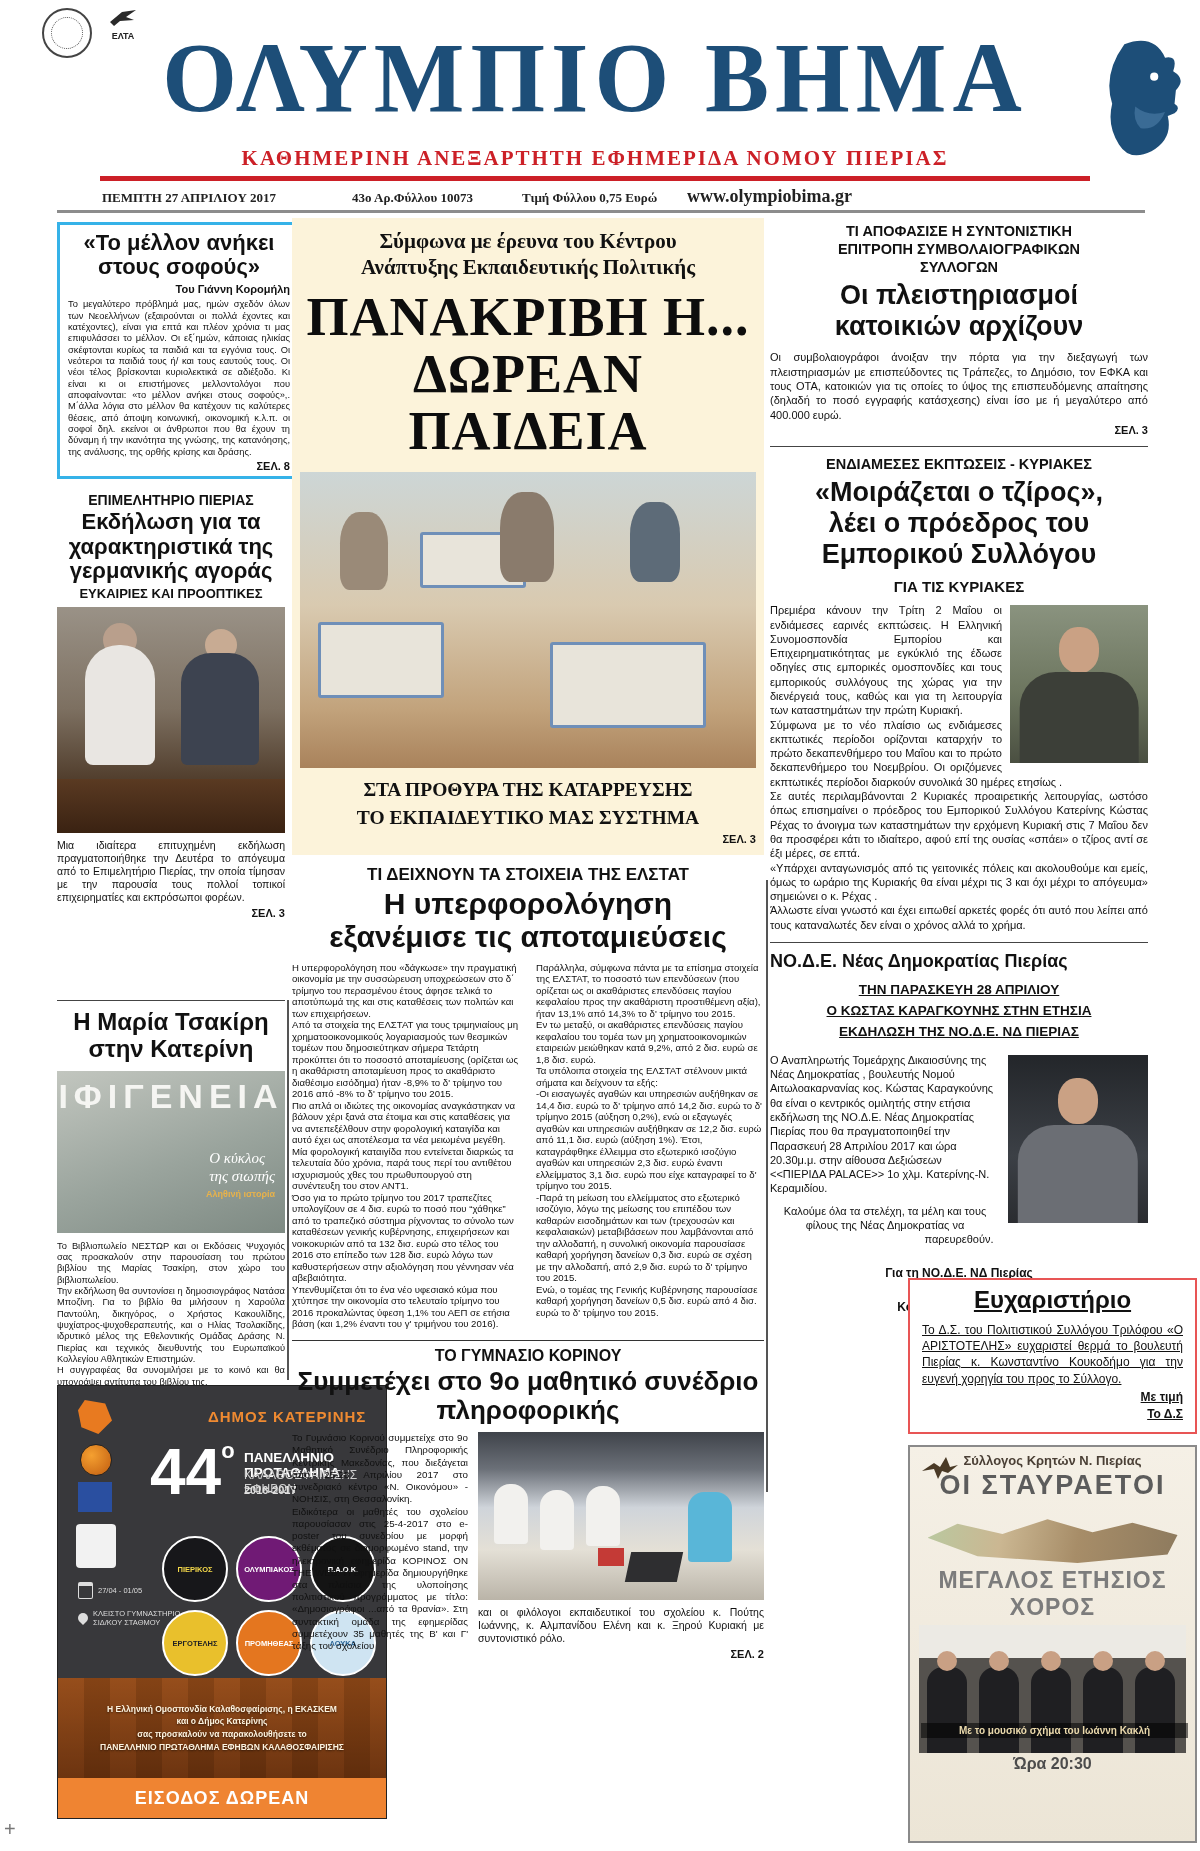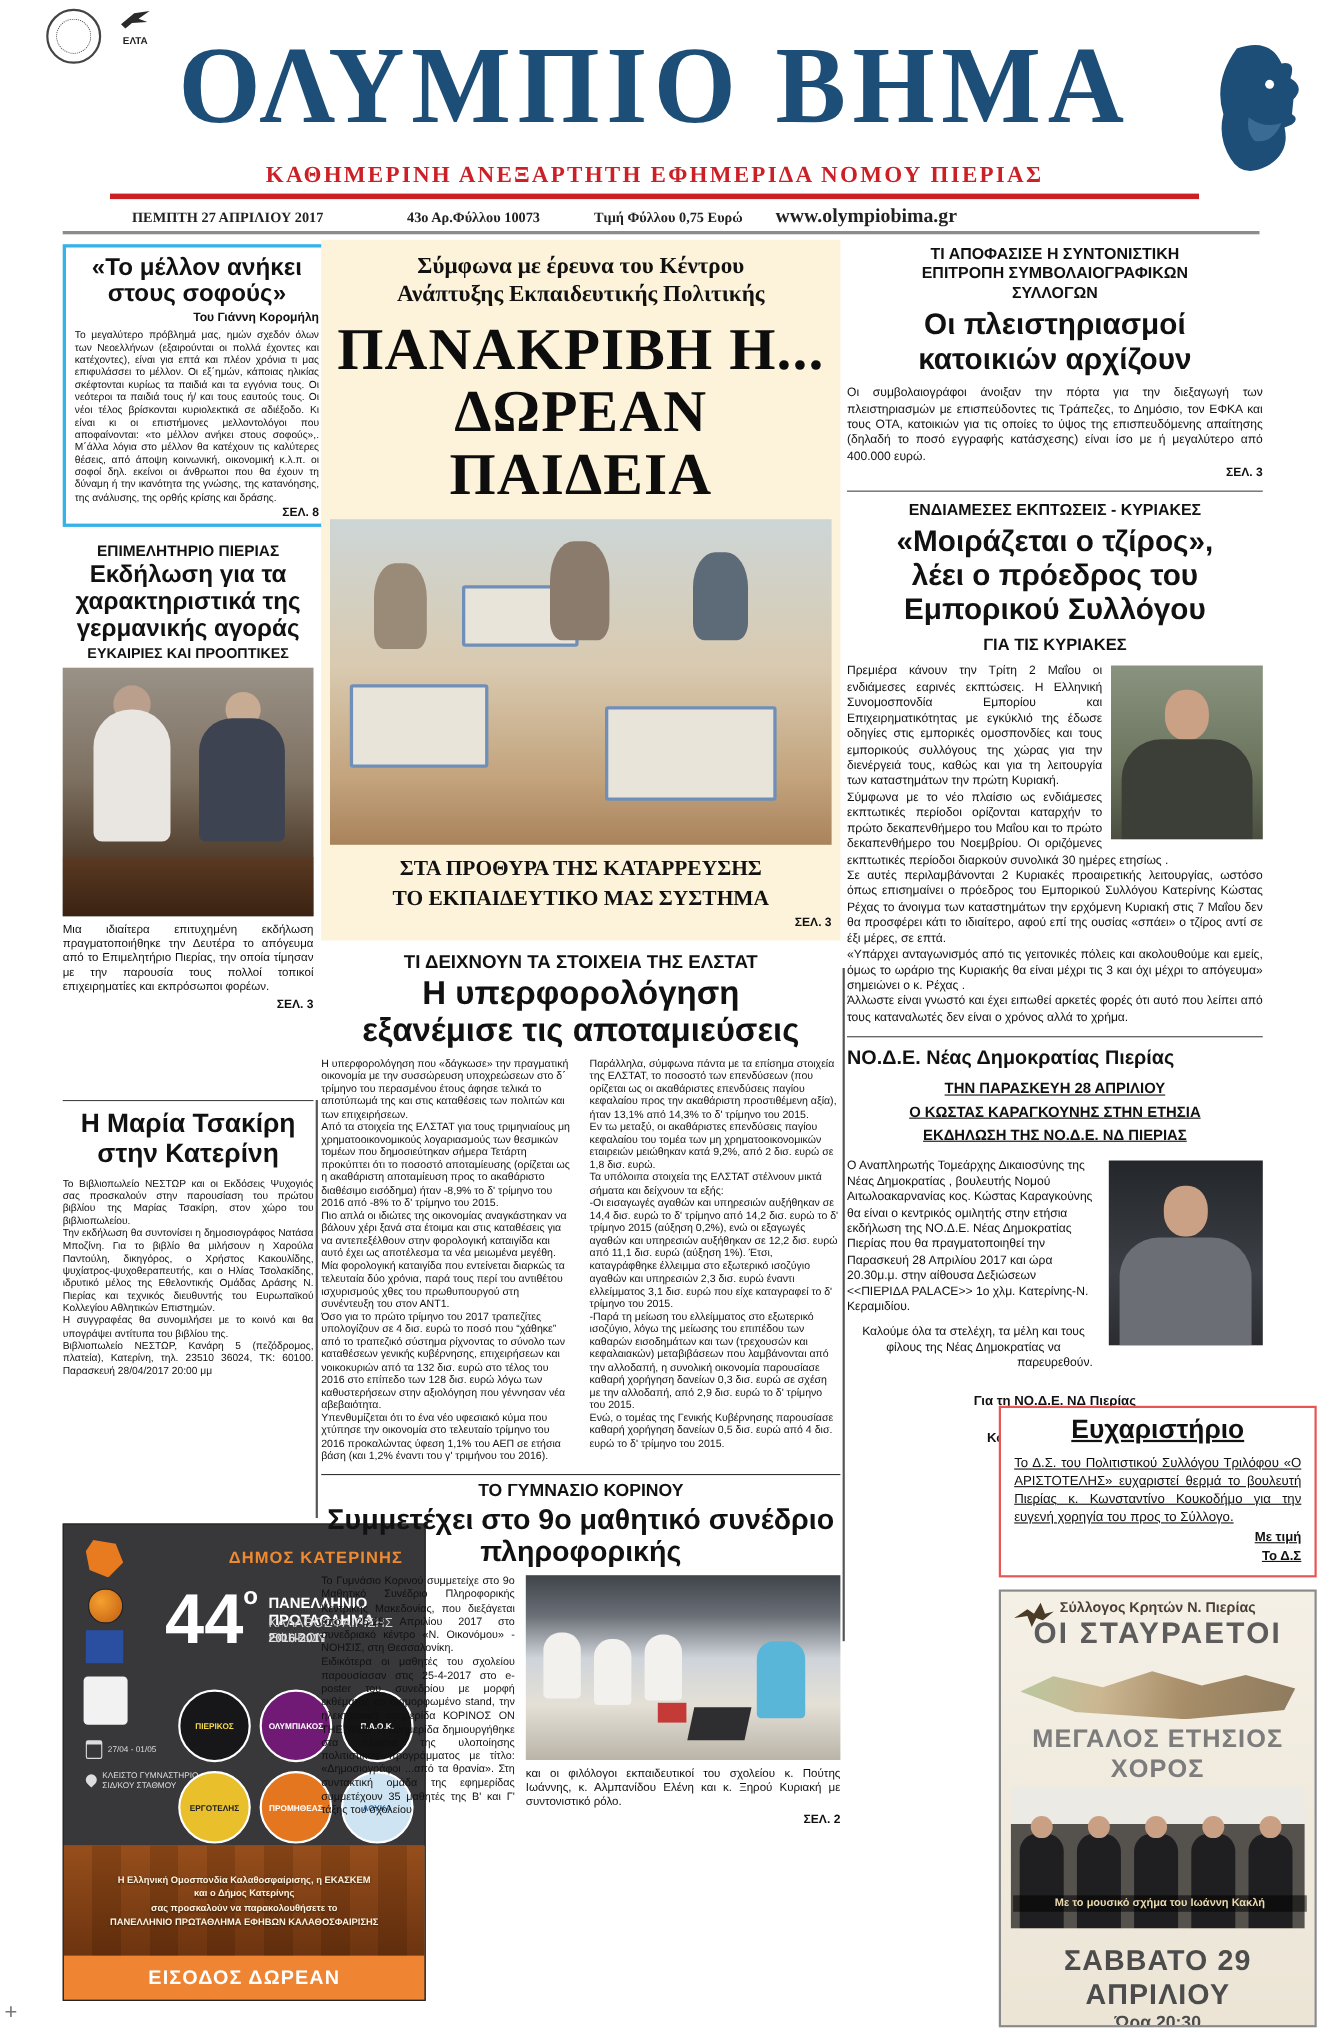--- a/index.html
+++ b/index.html
@@ -15,21 +15,21 @@
   .elta-stamp-inner{width:30px;height:30px;border:1px dotted #555;border-radius:50%;}
   .elta-bird{position:absolute;left:100px;top:8px;width:46px;text-align:center;}
   .elta-label{font-size:9px;font-weight:bold;color:#222;display:block;line-height:1;}
   .mast-title{position:absolute;left:100px;top:28px;width:990px;margin:0;text-align:center;
               font-family:"Liberation Serif",serif;font-weight:bold;font-size:96px;line-height:1.05;
               color:#1d4e78;letter-spacing:6px;transform:scaleY(1.04);}
   .mast-sub{position:absolute;left:100px;top:146px;width:990px;text-align:center;
             font-family:"Liberation Serif",serif;font-weight:bold;font-size:21px;color:#cc2027;letter-spacing:2px;}
   .zeus{position:absolute;right:10px;top:36px;}
   .red-rule{position:absolute;left:100px;top:176px;width:990px;height:5px;background:#cc2027;}
-  .dateline{position:absolute;left:120px;top:186px;width:1000px;display:grid;
+  .dateline{position:absolute;left:102px;top:186px;width:1000px;display:grid;
             grid-template-columns:250px 170px 165px auto;align-items:baseline;
             font-family:"Liberation Serif",serif;font-weight:bold;font-size:13px;color:#222;}
   .dateline .site{font-size:18px;}
   .gray-rule{position:absolute;left:57px;top:210px;width:1088px;height:3px;background:#8c8c8c;}
 
   
   .col-left{position:absolute;left:57px;top:222px;width:228px;height:1160px;}
   .col-center{position:absolute;left:292px;top:218px;width:472px;}
   .col-right{position:absolute;left:770px;top:222px;width:378px;}
 
@@ -219,20 +219,26 @@
         <div class="cp-head2"></div>
           <div class="cp-right"></div>
         <div class="cp-table"></div>
       </div>
       <div class="caption jst">Μια ιδιαίτερα επιτυχημένη εκδήλωση πραγματοποιήθηκε την Δευτέρα το απόγευμα από το Επιμελητήριο Πιερίας, την οποία τίμησαν με την παρουσία τους πολλοί τοπικοί επιχειρηματίες και εκπρόσωποι φορέων.</div>
       <div class="pageref">ΣΕΛ. 3</div>
     </div>
 
     <div class="l-tsakiri">
       <h2>Η Μαρία Τσακίρη στην Κατερίνη</h2>
+      <div class="book-cover">
+        <div class="book-title">ΙΦΙΓΕΝΕΙΑ</div>
+        <div class="book-sub pre">Ο κύκλος
+της σιωπής</div>
+        <div class="book-note">Αληθινή ιστορία</div>
+      </div>
       <div class="body9 jst pre">Το Βιβλιοπωλείο ΝΕΣΤΩΡ και οι Εκδόσεις Ψυχογιός σας προσκαλούν στην παρουσίαση του πρώτου βιβλίου της Μαρίας Τσακίρη, στον χώρο του βιβλιοπωλείου.
 Την εκδήλωση θα συντονίσει η δημοσιογράφος Νατάσα Μποζίνη. Για το βιβλίο θα μιλήσουν η Χαρούλα Παντούλη, δικηγόρος, ο Χρήστος Κακουλίδης, ψυχίατρος-ψυχοθεραπευτής, και ο Ηλίας Τσολακίδης, ιδρυτικό μέλος της Εθελοντικής Ομάδας Δράσης Ν. Πιερίας και τεχνικός διευθυντής του Ευρωπαϊκού Κολλεγίου Αθλητικών Επιστημών.
 Η συγγραφέας θα συνομιλήσει με το κοινό και θα υπογράψει αντίτυπα του βιβλίου της.
 Βιβλιοπωλείο ΝΕΣΤΩΡ, Κανάρη 5 (πεζόδρομος, πλατεία), Κατερίνη, τηλ. 23510 36024, ΤΚ: 60100. Παρασκευή 28/04/2017 20:00 μμ</div>
     </div>
   </div>
 
   <div class="basket">
     <div class="bk-fed"></div>
     <div class="bk-org">ΔΗΜΟΣ ΚΑΤΕΡΙΝΗΣ</div>
@@ -402,21 +408,20 @@
     <div class="stav-crete"></div>
     <div class="stav-event">ΜΕΓΑΛΟΣ ΕΤΗΣΙΟΣ ΧΟΡΟΣ</div>
     <div class="stav-band">
       <div class="bandman" style="left:8px;"></div>
       <div class="bandman" style="left:60px;"></div>
       <div class="bandman" style="left:112px;"></div>
       <div class="bandman" style="left:164px;"></div>
       <div class="bandman" style="left:216px;"></div>
     </div>
     <div class="stav-bandline">Με το μουσικό σχήμα του Ιωάννη Κακλή</div>
-    <div class="stav-date">ΣΑΒΒΑΤΟ 29 ΑΠΡΙΛΙΟΥ</div>
     <div class="stav-time">Ώρα 20:30</div>
 
   </div>
 
   <div class="vrule" style="left:766px;top:880px;height:612px;"></div>
   <div class="vrule" style="left:287px;top:1000px;height:380px;"></div>
 
   <div class="regmark">+</div>
 </div>
 

